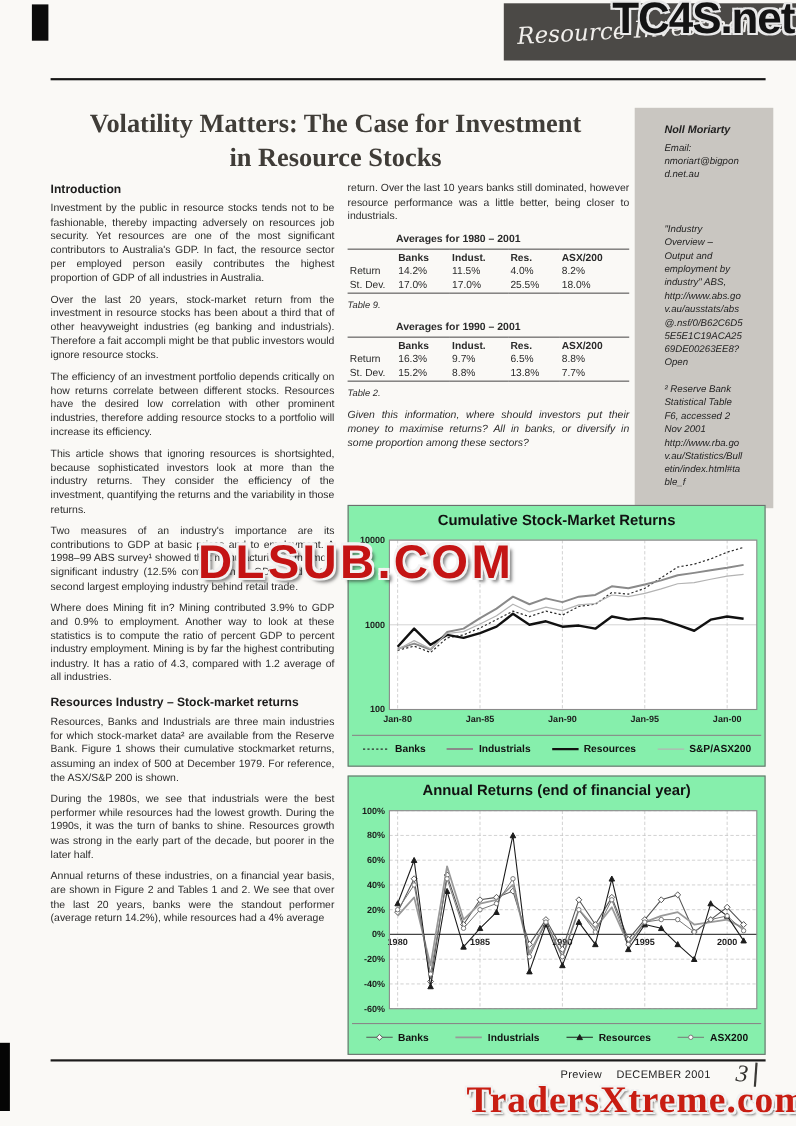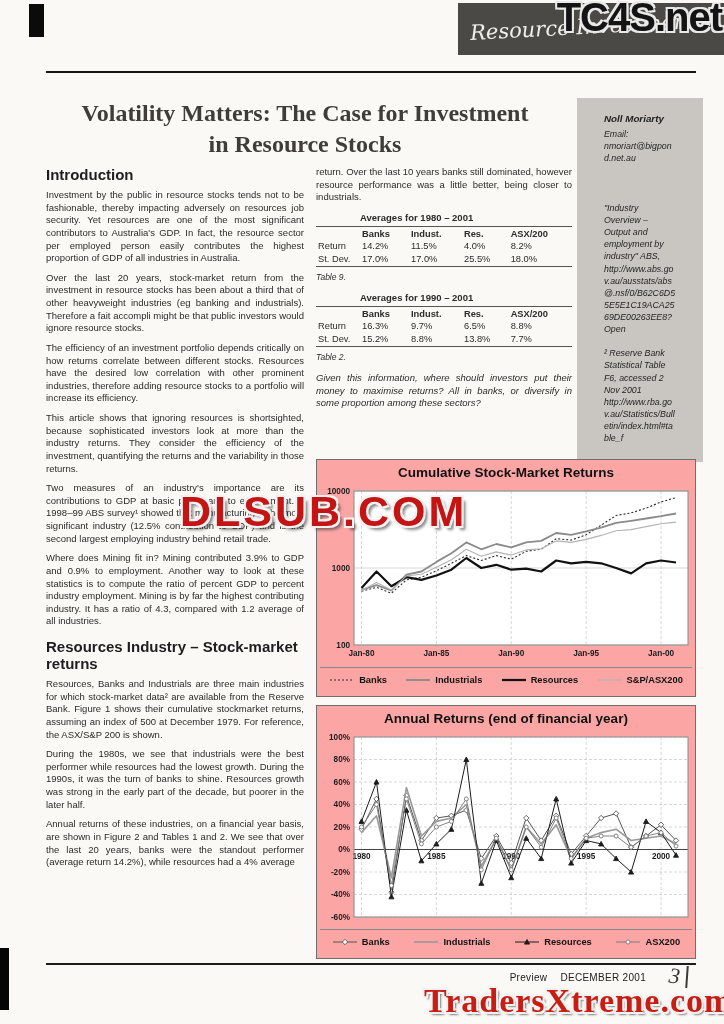--- a/index.html
+++ b/index.html
@@ -16,21 +16,21 @@
         text-shadow:-2px -2px 0 #e9e9e9,2px -2px 0 #e9e9e9,-2px 2px 0 #e9e9e9,2px 2px 0 #e9e9e9;}
   .rule-top{position:absolute;left:46px;top:71px;width:650px;height:2px;background:#161616;}
 
   .page-title{position:absolute;left:70px;top:98px;width:470px;text-align:center;
         font-family:"Liberation Serif",serif;font-weight:bold;font-size:24px;line-height:1.3;color:#403d38;}
 
   
   .col-left{position:absolute;left:46px;top:166px;width:258px;}
   .col-right{position:absolute;left:316px;top:166px;width:256px;}
   .col-left p,.col-right p{font-size:9.5px;line-height:1.33;text-align:justify;margin:0 0 7px;}
-  h3.sec{font-size:15px;font-weight:bold;margin:10px 0 6px;color:#1e1e1e;}
+  h3.sec{font-size:11px;font-weight:bold;margin:10px 0 6px;color:#1e1e1e;}
   h3.sec.first{margin-top:0;}
   .question{font-style:italic;margin-top:12px;}
 
   
   .data-table{margin:8px 0 10px;}
   .table-title{font-weight:bold;font-size:9.5px;padding-left:44px;margin-bottom:3px;}
   .data-table table{border-collapse:collapse;width:100%;font-size:9.3px;}
   .data-table th{font-weight:bold;text-align:left;border-top:1px solid #555;padding:2px 2px 1px;}
   .data-table td{padding:1.5px 2px;}
   .data-table tbody tr:last-child td{border-bottom:1px solid #555;}
@@ -40,21 +40,21 @@
   
   .sidebar{position:absolute;left:577px;top:98px;width:126px;height:364px;background:#c9c6c1;
         box-sizing:border-box;padding:14px 27px;font-size:8.8px;line-height:1.38;font-style:italic;color:#1f1f1f;}
   .sidebar .author{font-size:9.8px;font-weight:bold;margin-bottom:2px;}
   .sidebar .block{margin-bottom:12px;word-break:break-word;}
   .sidebar .gap-top{margin-top:38px;}
   .sidebar .url{word-break:break-all;}
   .sidebar .fig-note{margin-top:26px;}
 
   
-  .chart-frame{position:absolute;left:316px;width:380px;border:1px solid #6e6e6e;background:#fca5a5;
+  .chart-frame{position:absolute;left:316px;width:380px;border:1px solid #6e6e6e;background:#86efac;
         box-sizing:border-box;padding:3px;z-index:2;}
   .chart1{top:459px;height:238px;}
   .chart2{top:705px;height:254px;}
   .chart-title{font-weight:bold;font-size:13.5px;text-align:center;padding:2px 0 3px;color:#111;}
   .chart-legend{display:flex;justify-content:space-around;align-items:center;border-top:1px solid #888;
         height:24px;font-size:9.3px;font-weight:bold;color:#111;}
   .legend-item{display:inline-flex;align-items:center;gap:4px;}
 
   
   .dlsub{position:absolute;left:180px;top:487px;z-index:6;font-family:Liberation Sans, sans-serif;

